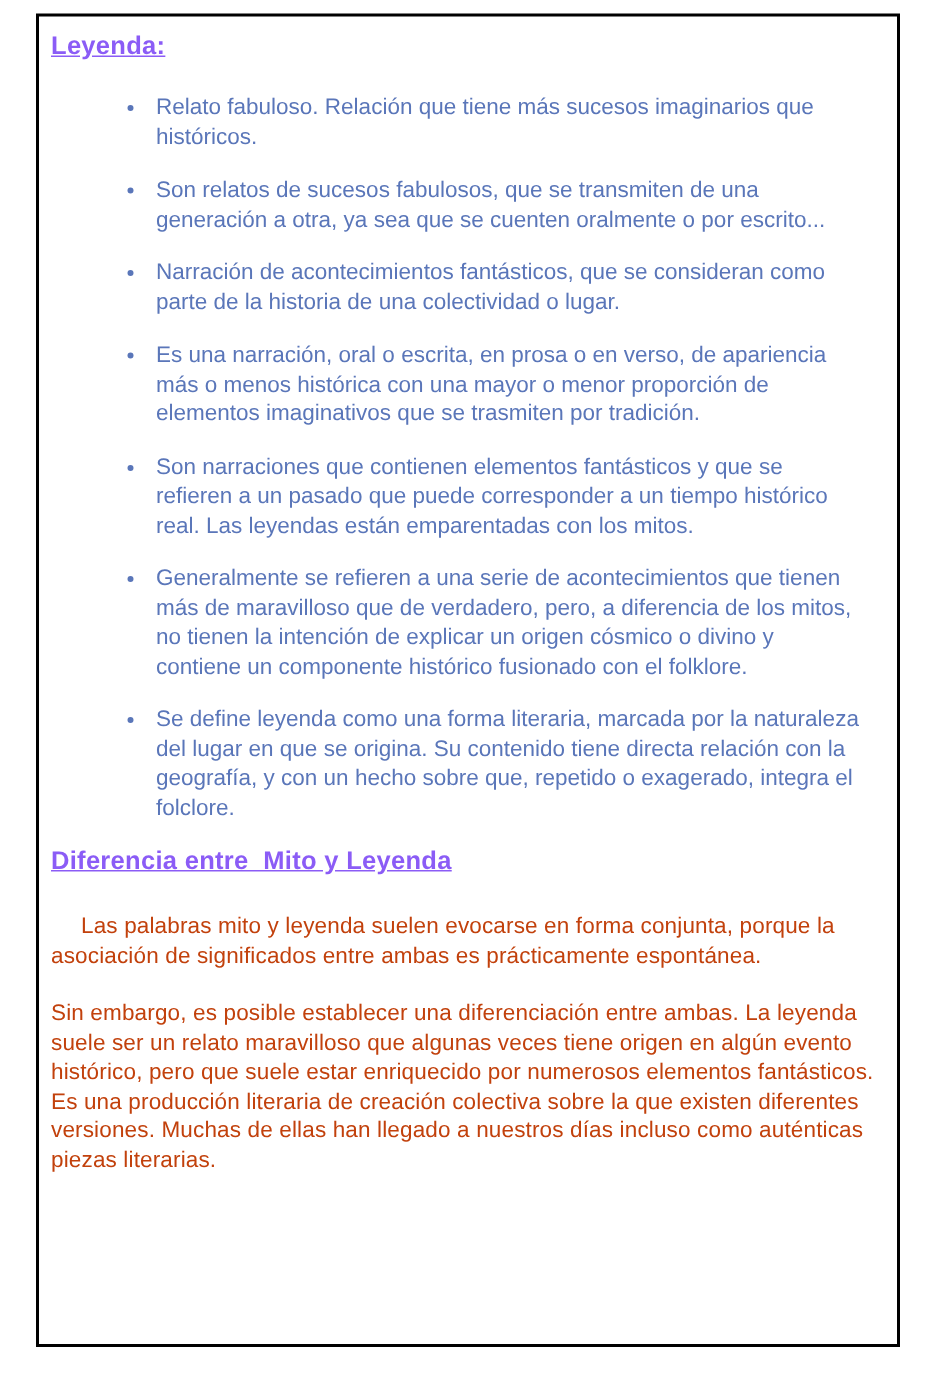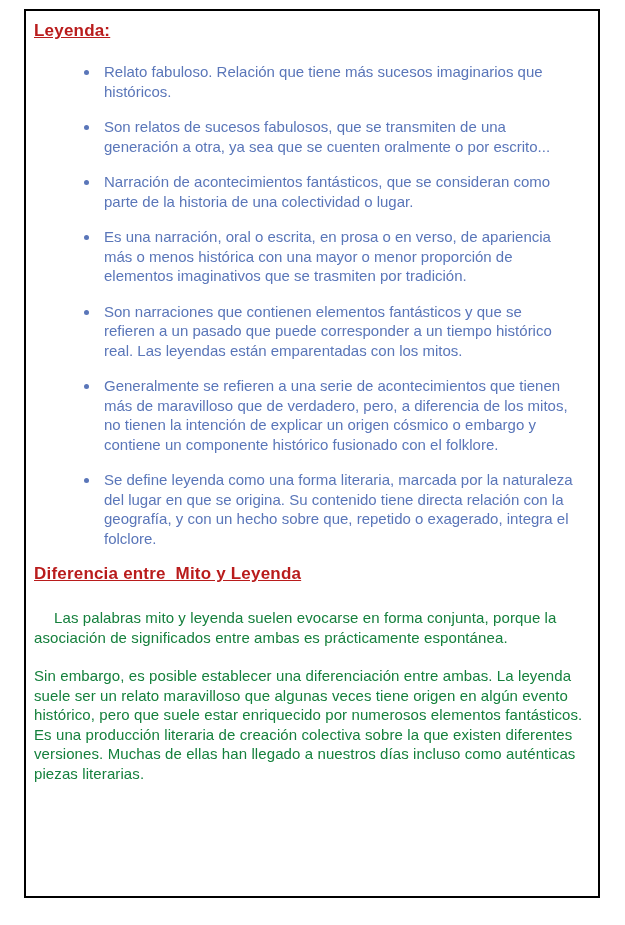--- a/index.html
+++ b/index.html
@@ -19,21 +19,21 @@
     position: absolute;
     left: 24px;
     top: 9px;
     width: 576px;
     height: 889px;
     border: 2px solid #000000;
     box-sizing: border-box;
     padding: 10px 8px 0 8px;
   }
   .heading {
-    color: #b91c1c;
+    color: #8b5cf6;
     font-size: 17px;
     font-weight: bold;
     text-decoration: underline;
     margin: 0;
     white-space: pre-wrap;
     letter-spacing: 0.2px;
   }
   .bullet-list {
     margin: 21px 0 0 0;
     padding-left: 50px;
@@ -42,21 +42,21 @@
     line-height: 1.3;
     list-style-type: disc;
   }
   .bullet-list li {
     padding-left: 4px;
     margin: 16px;
   }
   .heading-2 {
   }
   .para {
-    color: #15803d;
+    color: #c2410c;
     font-size: 15px;
     line-height: 1.3;
     margin: 19px 0 0 0;
     letter-spacing: 0.1px;
   }
   .para-1 {
     margin-top: 24px;
     text-indent: 20px;
   }
 </style>
@@ -67,21 +67,21 @@
   <div class="doc-border">
 
     <h1 class="heading">Leyenda:</h1>
 
     <ul class="bullet-list">
       <li>Relato fabuloso. Relación que tiene más sucesos imaginarios que históricos.</li>
       <li>Son relatos de sucesos fabulosos, que se transmiten de una generación a otra, ya sea que se cuenten oralmente o por escrito...</li>
       <li>Narración de acontecimientos fantásticos, que se consideran como parte de la historia de una colectividad o lugar.</li>
       <li>Es una narración, oral o escrita, en prosa o en verso, de apariencia más o menos histórica con una mayor o menor proporción de elementos imaginativos que se trasmiten por tradición.</li>
       <li>Son narraciones que contienen elementos fantásticos y que se refieren a un pasado que puede corresponder a un tiempo histórico real. Las leyendas están emparentadas con los mitos.</li>
-      <li>Generalmente se refieren a una serie de acontecimientos que tienen más de maravilloso que de verdadero, pero, a diferencia de los mitos, no tienen la intención de explicar un origen cósmico o embargo y contiene un componente histórico fusionado con el folklore.</li>
+      <li>Generalmente se refieren a una serie de acontecimientos que tienen más de maravilloso que de verdadero, pero, a diferencia de los mitos, no tienen la intención de explicar un origen cósmico o divino y contiene un componente histórico fusionado con el folklore.</li>
       <li>Se define leyenda como una forma literaria, marcada por la naturaleza del lugar en que se origina. Su contenido tiene directa relación con la geografía, y con un hecho sobre que, repetido o exagerado, integra el folclore.</li>
     </ul>
 
     <h1 class="heading heading-2">Diferencia entre  Mito y Leyenda</h1>
 
     <p class="para para-1">Las palabras mito y leyenda suelen evocarse en forma conjunta, porque la asociación de significados entre ambas es prácticamente espontánea.</p>
 
     <p class="para">Sin embargo, es posible establecer una diferenciación entre ambas. La leyenda suele ser un relato maravilloso que algunas veces tiene origen en algún evento histórico, pero que suele estar enriquecido por numerosos elementos fantásticos. Es una producción literaria de creación colectiva sobre la que existen diferentes versiones. Muchas de ellas han llegado a nuestros días incluso como auténticas piezas literarias.</p>
 
   </div>

